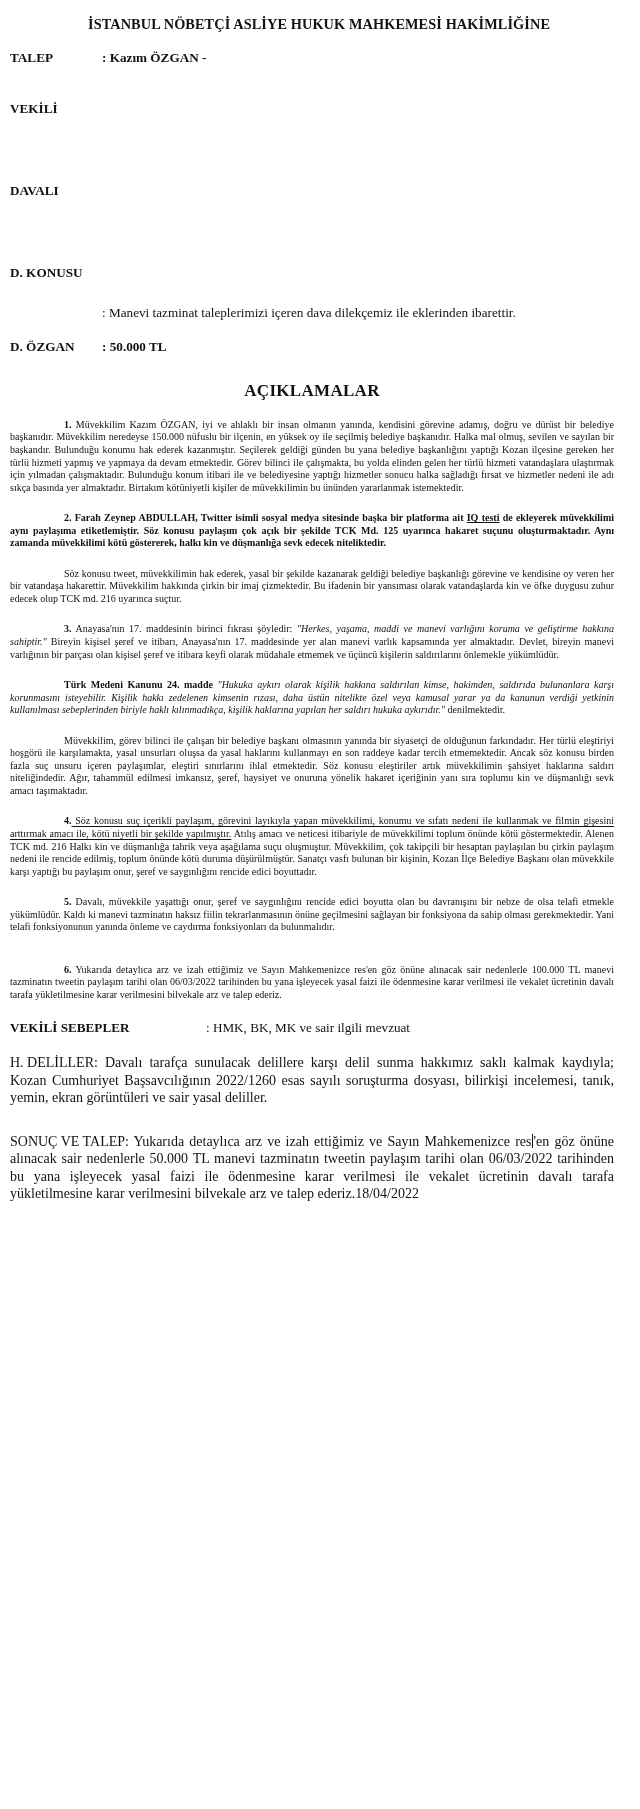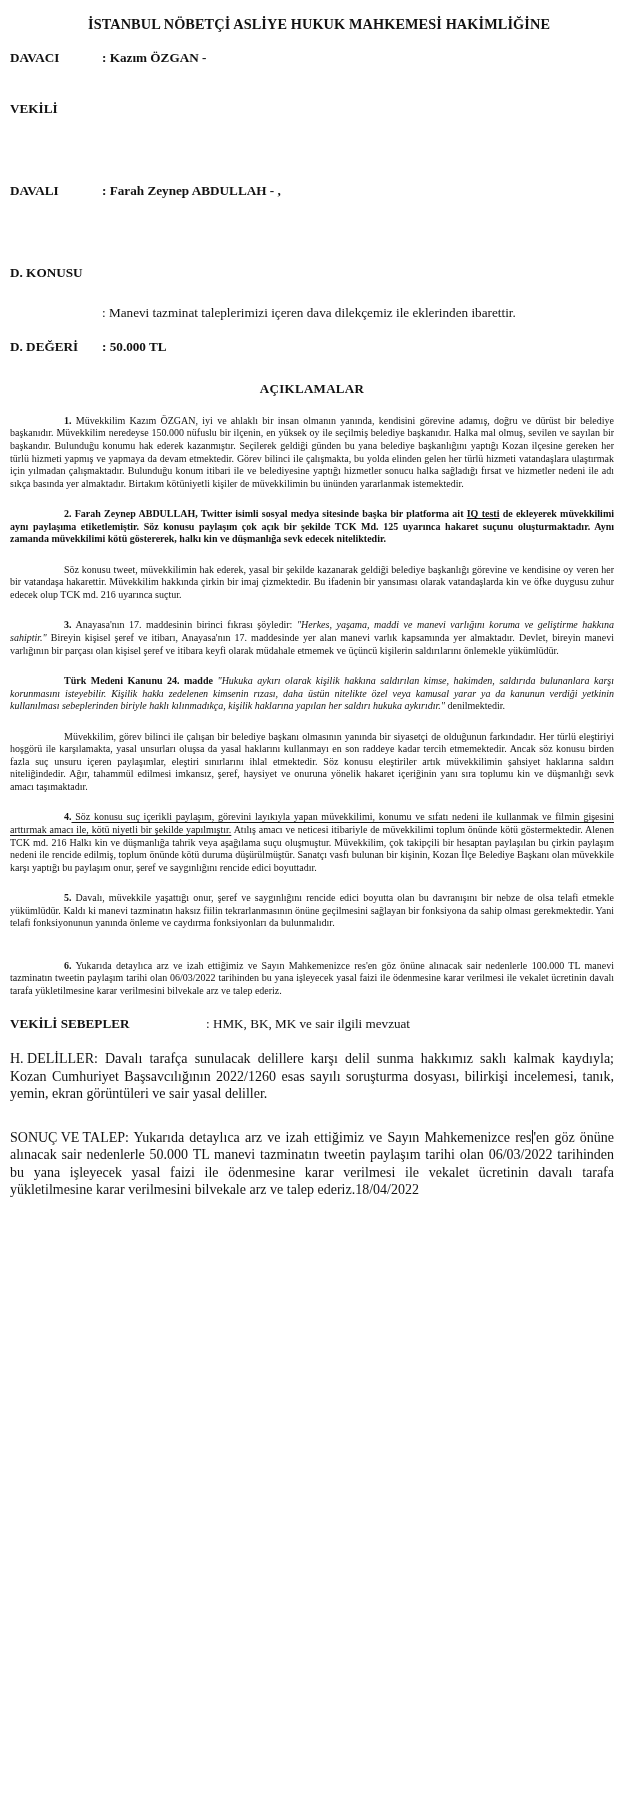--- a/index.html
+++ b/index.html
@@ -54,21 +54,21 @@
   .spacer-18 { height: 18px; }
   .spacer-26 { height: 26px; }
   .spacer-34 { height: 34px; }
   .spacer-54 { height: 54px; }
   .spacer-12 { height: 12px; }
   .spacer-8  { height: 8px;  }
 
   .section-title {
     text-align: center;
     font-weight: bold;
-    font-size: 13px;
+    font-size: 17px;
     letter-spacing: 0.3px;
     margin: 0;
   }
 
   p.body {
     margin: 0;
     font-size: 10px;
     line-height: 1.255;
     text-align: justify;
     text-justify: inter-word;
@@ -123,51 +123,50 @@
 </head>
 <body>
 
 <div class="page">
 
   <div class="court-header">İSTANBUL NÖBETÇİ ASLİYE HUKUK MAHKEMESİ HAKİMLİĞİNE</div>
 
   <div class="spacer-18"></div>
 
   <div class="field-row">
-    <span class="field-label w1">DAVACI</span>
+    <span class="field-label w1">TALEP</span>
     <span class="field-value">: Kazım ÖZGAN -</span>
   </div>
 
   <div class="spacer-34"></div>
 
   <div class="field-row">
     <span class="field-label w1">VEKİLİ</span>
     <span class="field-value"></span>
   </div>
 
   <div class="spacer-54"></div>
   <div class="spacer-12"></div>
 
   <div class="field-row">
     <span class="field-label w2">DAVALI</span>
-    <span class="field-value">: Farah Zeynep ABDULLAH - ,</span>
   </div>
 
   <div class="spacer-54"></div>
   <div class="spacer-12"></div>
 
   <div class="field-row">
     <span class="field-label w2">D. KONUSU</span>
     <span class="field-value normal">: Manevi tazminat taleplerimizi içeren dava dilekçemiz ile eklerinden ibarettir.</span>
   </div>
 
   <div class="spacer-18"></div>
 
   <div class="field-row">
-    <span class="field-label w2">D. DEĞERİ</span>
+    <span class="field-label w2">D. ÖZGAN</span>
     <span class="field-value">: 50.000 TL</span>
   </div>
 
   <div class="spacer-26"></div>
 
   <div class="section-title">AÇIKLAMALAR</div>
 
   <div class="spacer-18"></div>
 
   <p class="body"><span class="num">1.</span><span> Müvekkilim Kazım ÖZGAN, iyi ve ahlaklı bir insan olmanın yanında, kendisini görevine adamış, doğru ve dürüst bir belediye başkanıdır. Müvekkilim neredeyse 150.000 nüfuslu bir ilçenin, en yüksek oy ile seçilmiş belediye başkanıdır. Halka mal olmuş, sevilen ve sayılan bir başkandır. Bulunduğu konumu hak ederek kazanmıştır. Seçilerek geldiği günden bu yana belediye başkanlığını yaptığı Kozan ilçesine gereken her türlü hizmeti yapmış ve yapmaya da devam etmektedir. Görev bilinci ile çalışmakta, bu yolda elinden gelen her türlü hizmeti vatandaşlara ulaştırmak için yılmadan çalışmaktadır. Bulunduğu konum itibari ile ve belediyesine yaptığı hizmetler sonucu halka sağladığı fırsat ve hizmetler nedeni ile adı sıkça basında yer almaktadır. Birtakım kötüniyetli kişiler de müvekkilimin bu ününden yararlanmak istemektedir.</span></p>

